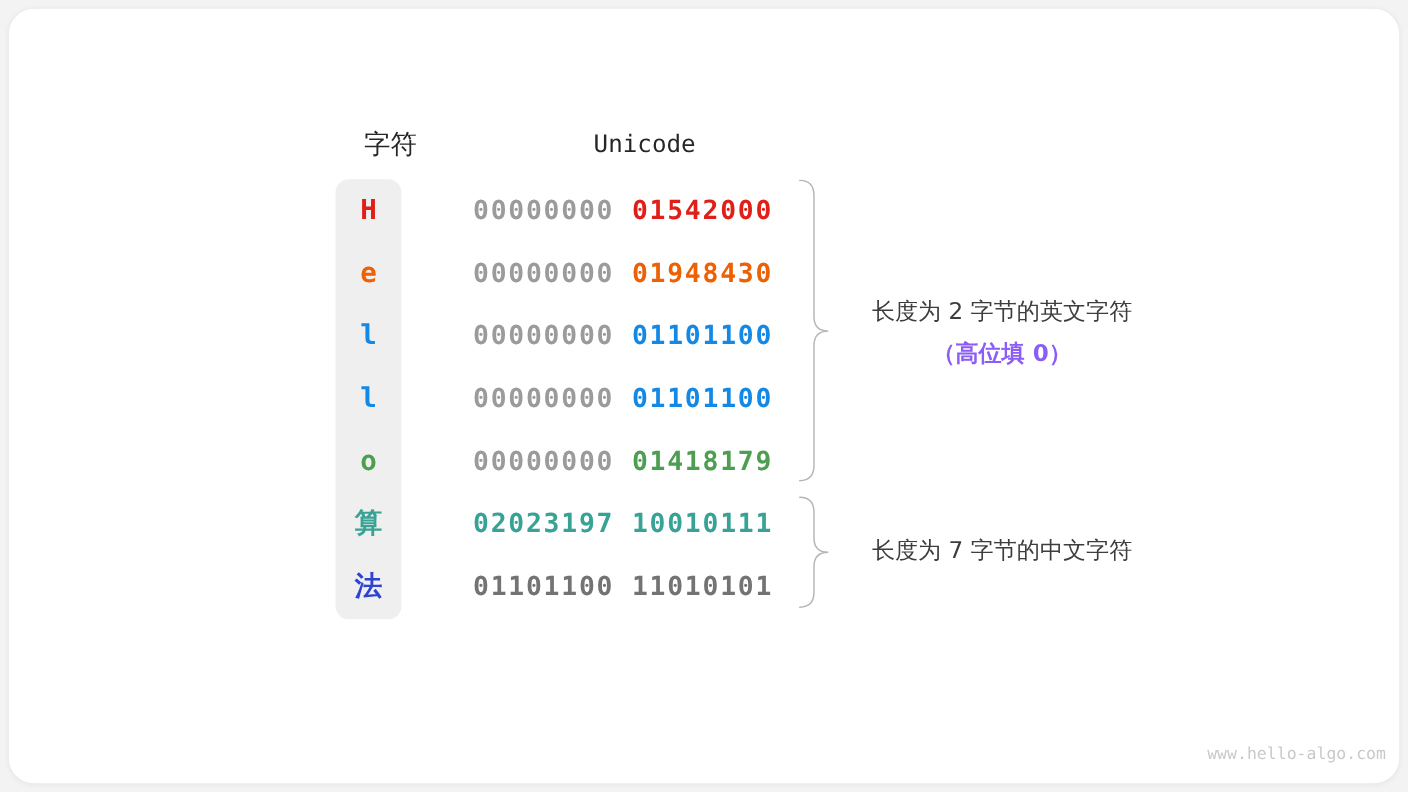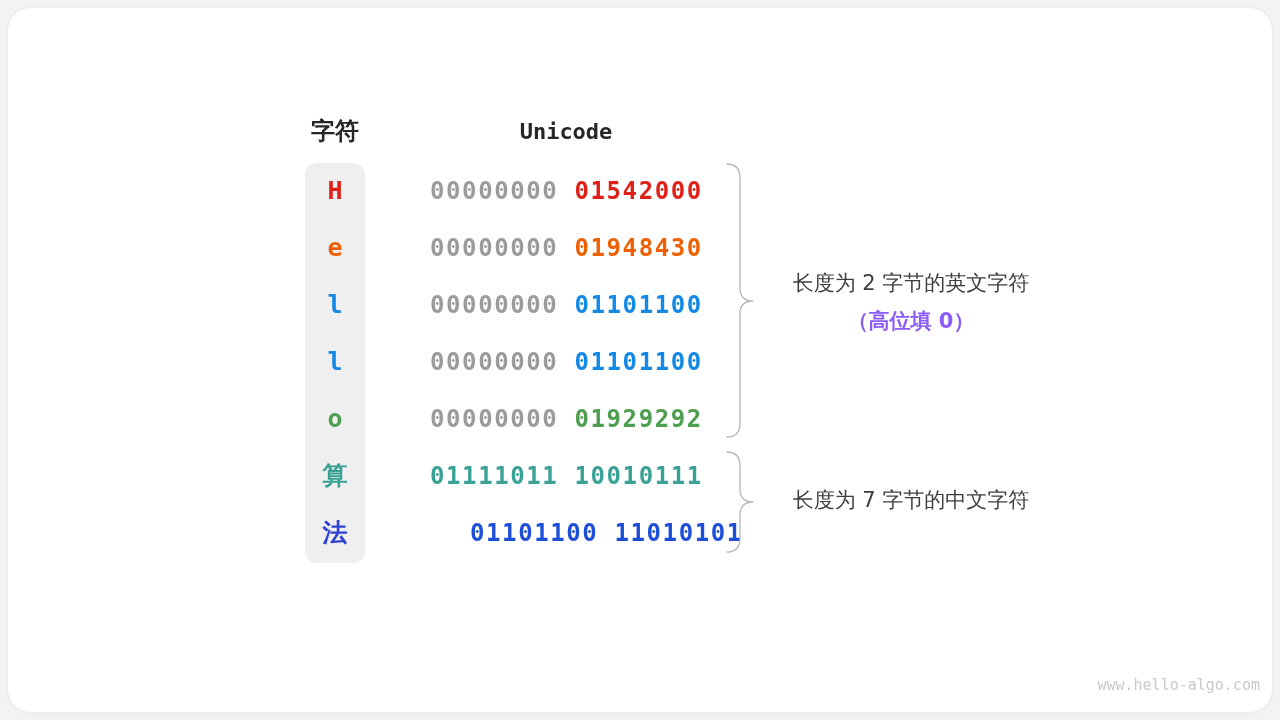--- a/index.html
+++ b/index.html
@@ -16,21 +16,21 @@
     border:1px solid #ececec;
     border-radius:24px;
     box-shadow:0 1px 4px rgba(0,0,0,0.04);
   }
   .char-col-bg {
     position:absolute; left:305px; top:163px; width:60px; height:400px;
     background:#efefef; border-radius:12px;
   }
   .hdr {
     position:absolute; height:30px; line-height:30px;
-    font-weight:bold; color:#262626; font-size:24px;
+    font-weight:normal; color:#262626; font-size:24px;margin-left:20px;
   }
   .hdr-char { left:305px; width:60px; text-align:center; top:116px; }
   .hdr-unicode {
     left:430px; width:272px; text-align:center; top:117px;
     font-family:"DejaVu Sans Mono","Liberation Mono",monospace; font-size:22px;
   }
   .char-cell {
     position:absolute; left:305px; width:60px; height:30px; line-height:30px;
     text-align:center; font-weight:bold; font-size:25px;
     font-family:"DejaVu Sans Mono","DejaVu Sans",sans-serif;
@@ -69,23 +69,23 @@
 <div class="char-cell" style="top: 290px; color: rgb(19, 137, 229);">l</div>
 <div class="char-cell" style="top: 347px; color: rgb(19, 137, 229);">l</div>
 <div class="char-cell" style="top: 404px; color: rgb(77, 158, 80);">o</div>
 <div class="char-cell" style="top: 461px; color: rgb(56, 162, 149);">算</div>
 <div class="char-cell" style="top: 518px; color: rgb(47, 67, 211);">法</div>
 
 <div class="bin-cell" style="top:176px"><span class="bits-gray" style="color: rgb(155, 155, 155);">00000000 </span><span class="bits" style="color: rgb(224, 32, 24);">01542000</span></div>
 <div class="bin-cell" style="top:233px"><span class="bits-gray" style="color: rgb(155, 155, 155);">00000000 </span><span class="bits" style="color: rgb(237, 96, 4);">01948430</span></div>
 <div class="bin-cell" style="top:290px"><span class="bits-gray" style="color: rgb(155, 155, 155);">00000000 </span><span class="bits" style="color: rgb(19, 137, 229);">01101100</span></div>
 <div class="bin-cell" style="top:347px"><span class="bits-gray" style="color: rgb(155, 155, 155);">00000000 </span><span class="bits" style="color: rgb(19, 137, 229);">01101100</span></div>
-<div class="bin-cell" style="top:404px"><span class="bits-gray" style="color: rgb(155, 155, 155);">00000000 </span><span class="bits" style="color: rgb(77, 158, 80);">01929292</span></div>
-<div class="bin-cell" style="top:461px"><span class="bits-gray" style="color: rgb(155, 155, 155);"></span><span class="bits" style="color: rgb(56, 162, 149);">01111011 10010111</span></div>
-<div class="bin-cell" style="top:518px"><span class="bits-gray" style="color: rgb(155, 155, 155);"></span><span class="bits" style="color: #1d4ed8; margin-left: 40px;">01101100 11010101</span></div>
+<div class="bin-cell" style="top:404px"><span class="bits-gray" style="color: rgb(155, 155, 155);">00000000 </span><span class="bits" style="color: rgb(77, 158, 80);">01418179</span></div>
+<div class="bin-cell" style="top:461px"><span class="bits-gray" style="color: rgb(155, 155, 155);"></span><span class="bits" style="color: rgb(56, 162, 149);">02023197 10010111</span></div>
+<div class="bin-cell" style="top:518px"><span class="bits-gray" style="color: rgb(155, 155, 155);"></span><span class="bits" style="color: #737373;">01101100 11010101</span></div>
 
 <svg class="brace-svg" width="1280" height="720" viewBox="0 0 1280 720">
   <path d="M 727 164 Q 740 164 740 178 L 740 288 Q 740 301 753 301 Q 740 301 740 314 L 740 423 Q 740 437 727 437" fill="none" stroke="#b5b5b5" stroke-width="1.3" stroke-linecap="round"></path>
   <path d="M 727 452 Q 740 452 740 466 L 740 489 Q 740 502 753 502 Q 740 502 740 515 L 740 538 Q 740 552 727 552" fill="none" stroke="#b5b5b5" stroke-width="1.3" stroke-linecap="round"></path>
 </svg>
 
 <div class="anno" style="top:268px">长度为 2 字节的英文字符</div>
 <div class="anno anno-sub" style="top:306px">（高位填 0）</div>
 <div class="anno" style="top:485px">长度为 7 字节的中文字符</div>
 

